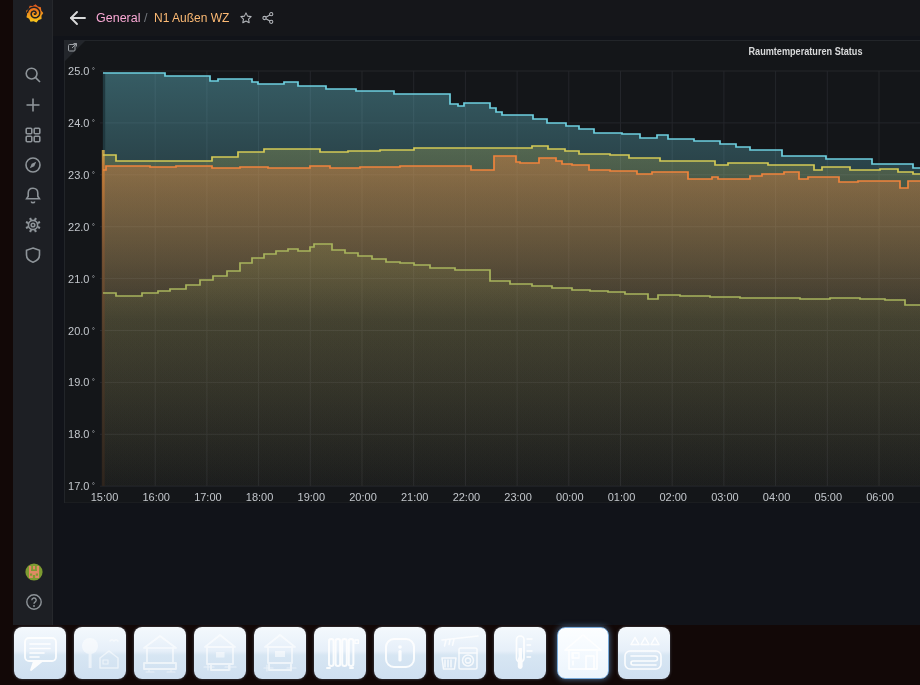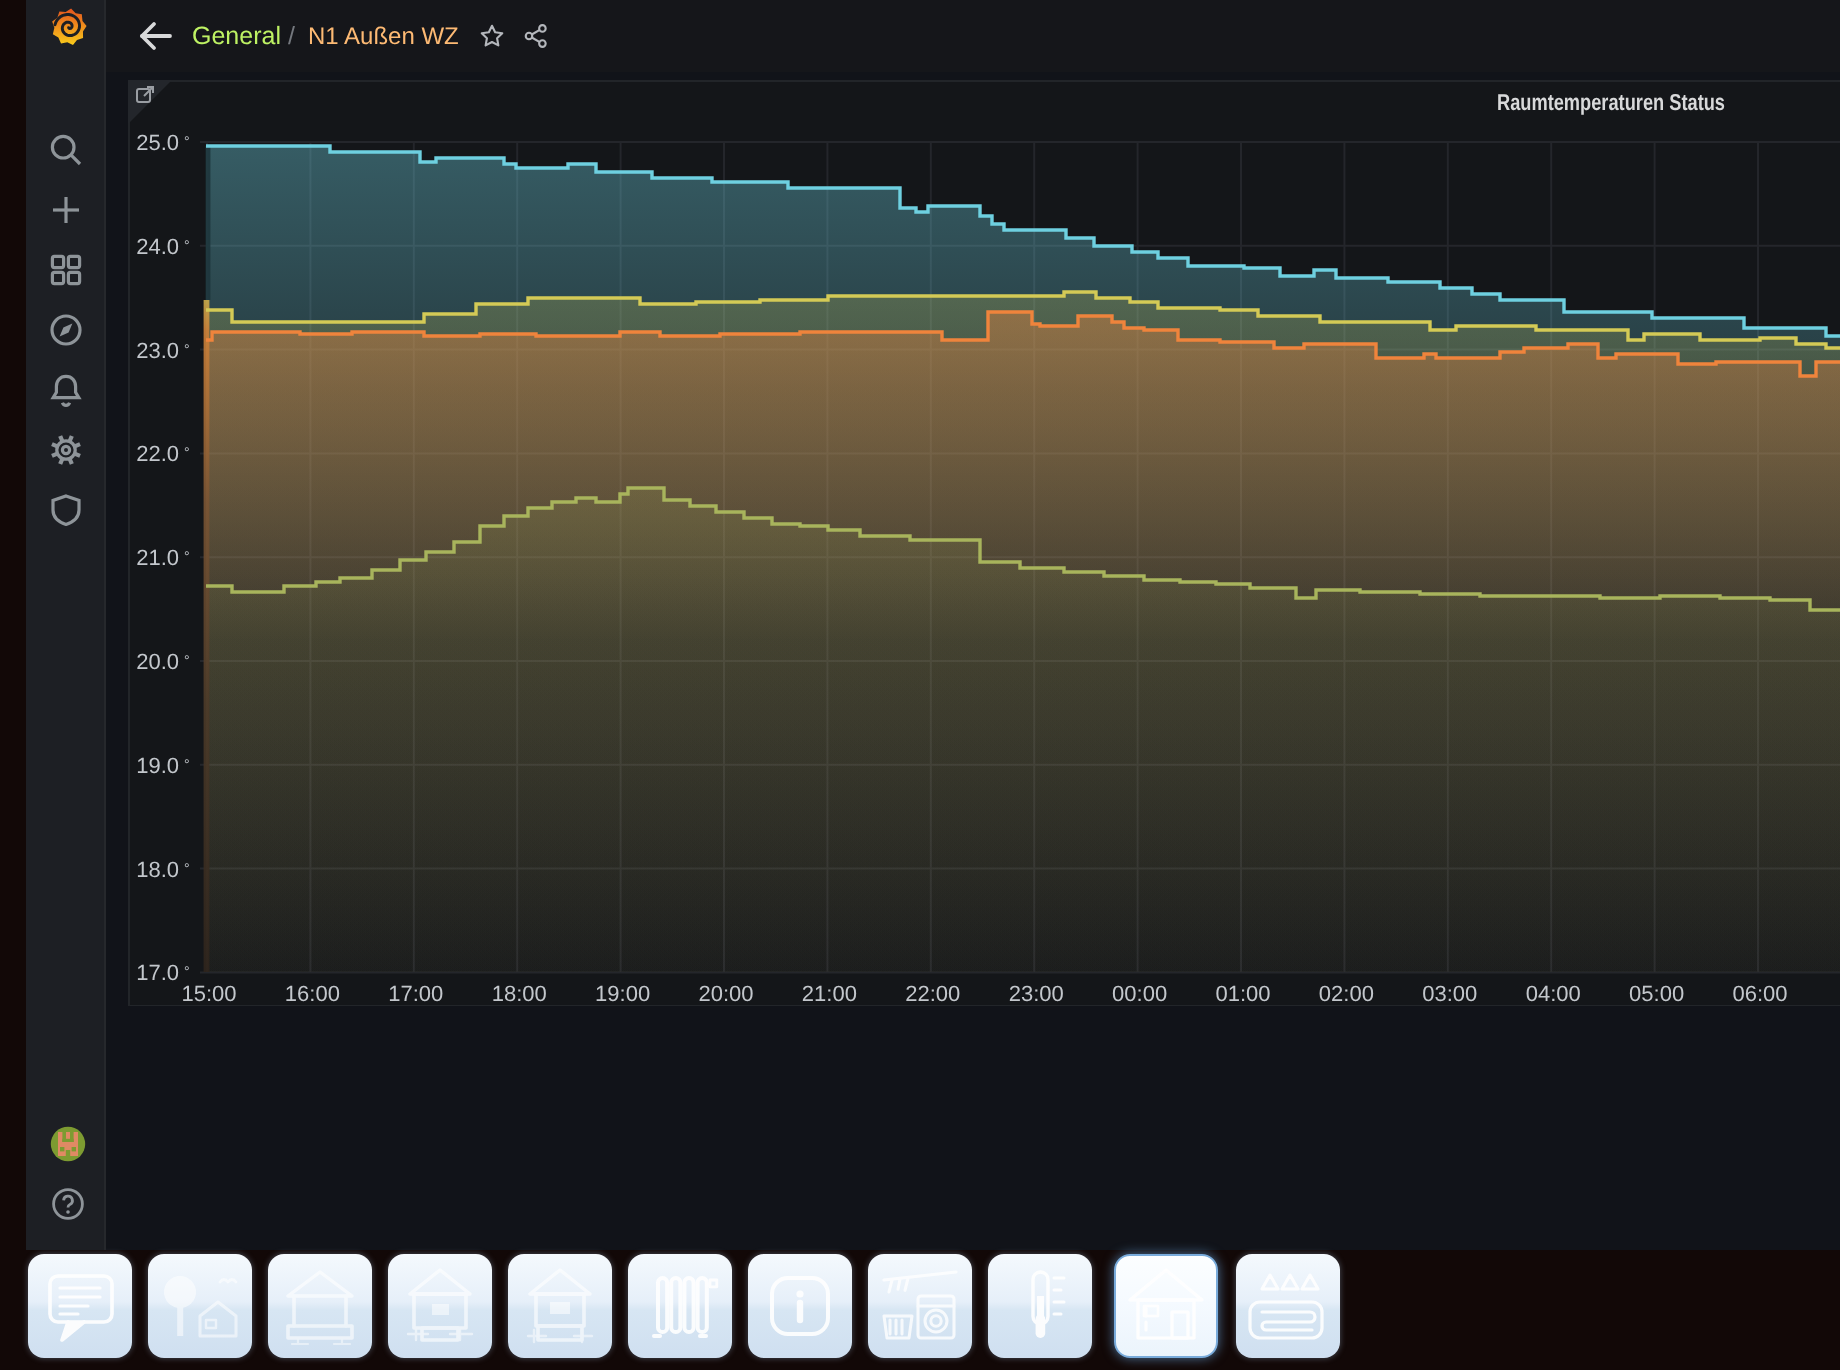--- a/index.html
+++ b/index.html
@@ -178,21 +178,21 @@
 </defs>
 <path fill="url(#lg)" d="M22.2,2.6 L27.0,7.5 L33.5,8.7 L34.2,15.6 L38.5,20.9 L34.7,26.7 L34.8,33.7 L28.4,35.6 L24.2,41.0 L18.2,38.1 L11.6,39.4 L8.8,33.1 L3.0,29.7 L4.6,22.9 L2.3,16.3 L7.7,12.3 L9.9,5.7 L16.5,6.2 Z"></path>
 <path d="M5.2,19.7 L6.1,17.2 L7.3,14.9 L9.0,12.9 L10.9,11.3 L13.0,10.1 L15.3,9.3 L17.7,8.9 L20.0,8.9 L22.3,9.3 L24.4,10.2 L26.3,11.3 L27.9,12.8 L29.2,14.4 L30.2,16.3 L30.8,18.3 L31.1,20.2 L31.0,22.2 L30.5,24.1 L29.8,25.8 L28.8,27.4 L27.5,28.7 L26.1,29.7 L24.5,30.4 L22.9,30.9 L21.2,31.0 L19.7,30.9 L18.1,30.5 L16.8,29.8 L15.6,28.9 L14.6,27.9 L13.8,26.7 L13.3,25.4 L13.0,24.1 L13.0,22.8 L13.2,21.6 L13.6,20.5 L14.1,19.4 L14.9,18.6 L15.7,17.9 L16.6,17.4 L17.6,17.0 L18.6,16.9 L19.5,17.0 L20.4,17.2 L21.2,17.5 L21.8,18.0 L22.4,18.6 L22.8,19.2 L23.1,19.8 L23.2,20.5 L23.2,21.2 L23.1,21.8 L22.9,22.3 L22.6,22.7 L22.3,23.1 L21.9,23.4 L21.5,23.5 L21.1,23.6 L20.7,23.6 L20.4,23.5 L20.1,23.3 L19.9,23.1 L19.7,22.9 L19.6,22.7" fill="none" stroke="#1d1f24" stroke-width="3.1" stroke-linecap="round"></path>
 </svg>
 <svg width="26" height="26" viewBox="0 0 26 26" style="position:absolute;left:65px;top:5px">
 <g stroke="#d8d9da" stroke-width="1.9" fill="none" stroke-linecap="round" stroke-linejoin="round">
 <line x1="6" y1="13" x2="20" y2="13"></line>
         <path d="M12,7 L6,13 L12,19"></path>
       </g>
     </svg>
-<div style="position:absolute;left:96px;top:11px;font-size:12.5px;color:#bef264">General</div>
+<div style="position:absolute;left:96px;top:11px;font-size:12.5px;color:#f9a8d4">General</div>
     <div style="position:absolute;left:144px;top:11px;font-size:12.5px;color:#74787e">/</div>
     <div style="position:absolute;left:154px;top:11px;font-size:12px;color:#fdba74">N1 Außen WZ</div>
 <svg width="14" height="14" viewBox="0 0 24 24" style="position:absolute;left:239px;top:11px">
 <path d="M12,3.2 l2.7,5.6 6.1,0.85 -4.45,4.3 1.1,6.1 -5.45,-2.9 -5.45,2.9 1.1,-6.1 -4.45,-4.3 6.1,-0.85 z" fill="none" stroke="#b4b7bc" stroke-width="1.8" stroke-linejoin="round"></path>
     </svg>
 <svg width="14" height="14" viewBox="0 0 24 24" style="position:absolute;left:261px;top:11px">
 <g fill="none" stroke="#b4b7bc" stroke-width="1.8">
 <circle cx="6" cy="12" r="2.8"></circle>
         <circle cx="17.5" cy="5.5" r="2.8"></circle>
         <circle cx="17.5" cy="18.5" r="2.8"></circle>

